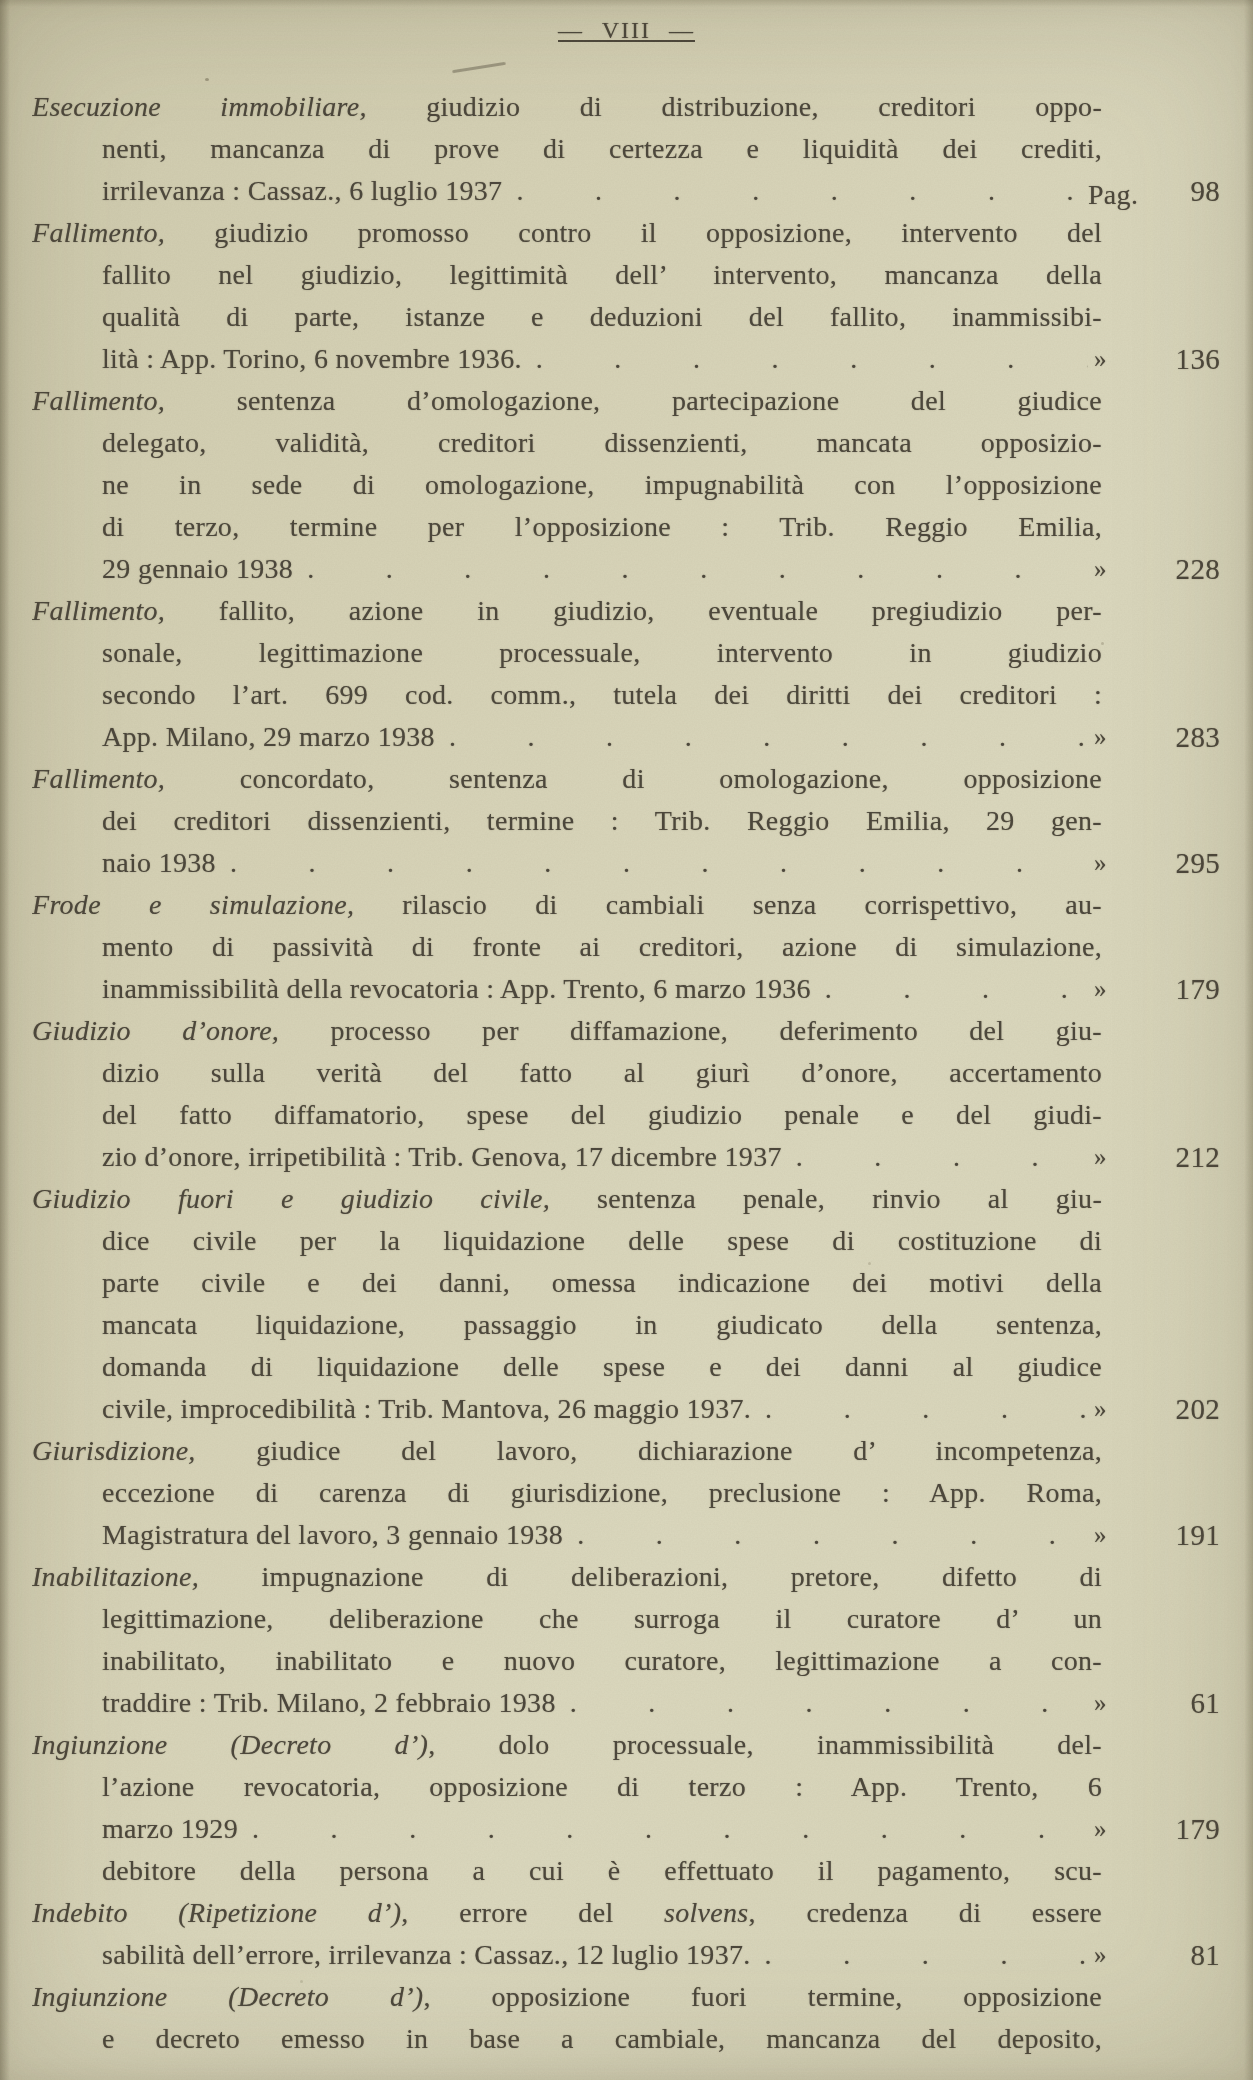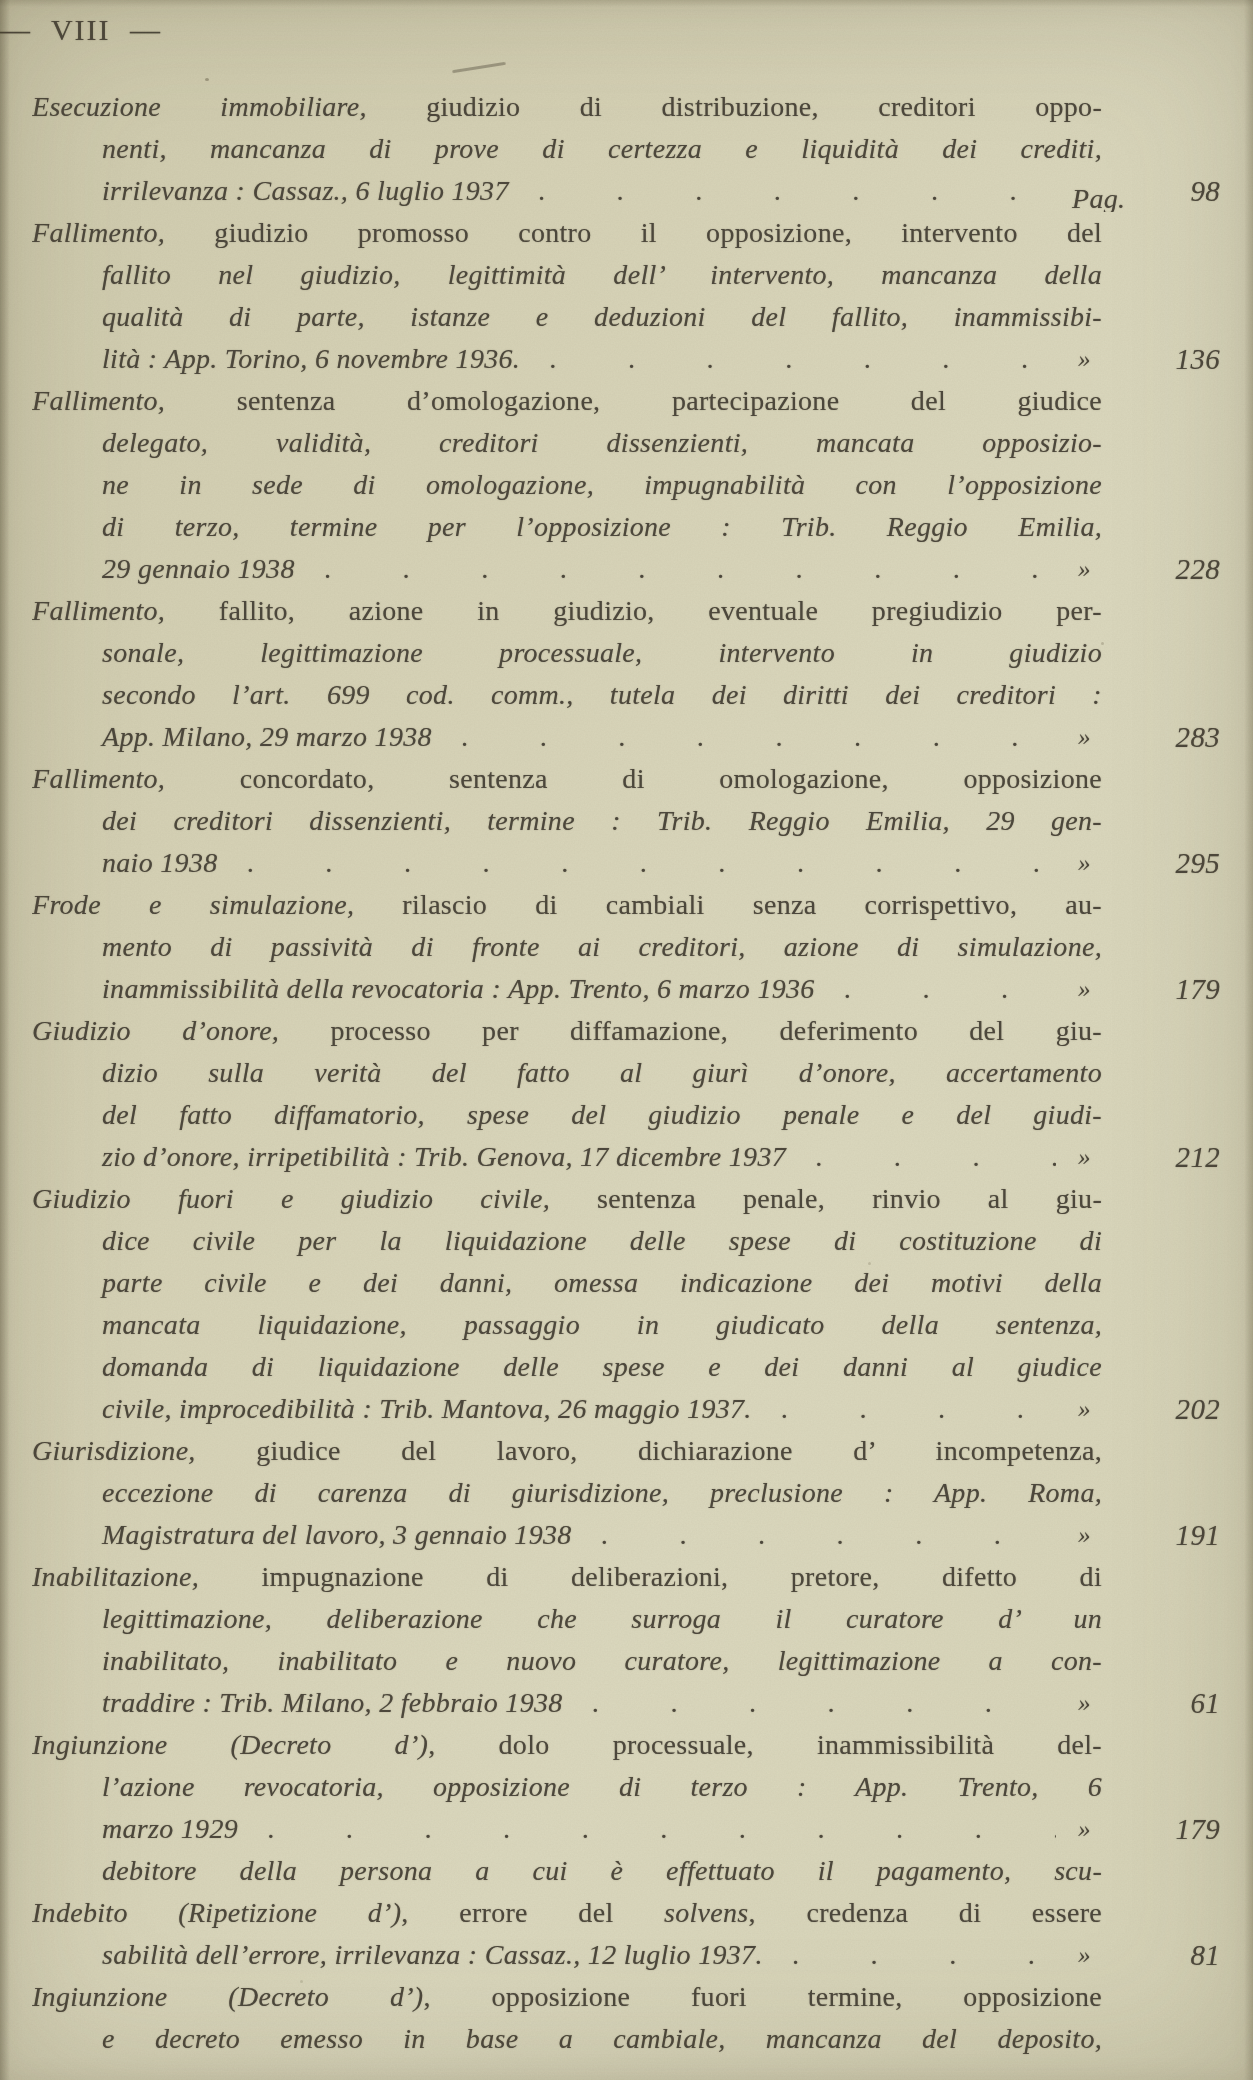--- a/index.html
+++ b/index.html
@@ -32,39 +32,40 @@
   }
   .fleck{ position:absolute; border-radius:50%; background:rgba(80,72,50,.4);
     filter:blur(.5px); z-index:2; }
   .f1{ left:205px; top:78px;  width:4px; height:3px; }
   .f2{ left:1101px; top:642px; width:3px; height:3px; opacity:.6; }
   .f3{ left:868px; top:1262px; width:3px; height:3px; opacity:.5; }
   .f4{ left:300px; top:1980px; width:3px; height:3px; opacity:.45; }
 
   .header{
     position:absolute; top:12px; left:0; right:0; z-index:2;
-    font-size:30px; line-height:36px;
+    text-align:center; font-size:24px; line-height:36px;
     letter-spacing:2px; word-spacing:10px; color:var(--ink,#4a453a);
     text-shadow:0 0 1.2px rgba(70,64,48,.55);
+    text-decoration:underline;
   }
 
   .index{
     position:absolute; top:86px; left:32px; width:1188px; z-index:2;
     font-size:28px; letter-spacing:.3px;
     text-shadow:0 0 1.2px rgba(70,64,48,.5);
   }
   .line{
     height:42px; line-height:42px; overflow:hidden;
     text-align:justify; text-align-last:justify;
   }
   .line.fill{ padding-right:118px; }
-  .line.cont{ padding-left:70px;font-style:italic; }
+  .line.cont{ padding-left:70px; }
   .line.last{
-    display:flex; align-items:flex-start;
-    text-align:left; text-align-last:auto;gap:16px;
+    display:flex; align-items:center;
+    text-align:left; text-align-last:auto;
   }
   .segs{ white-space:nowrap; flex:none; }
   .it{ font-style:italic; }
   .leader{
     flex:1 1 auto; overflow:hidden; white-space:nowrap;
     word-spacing:64px; padding:0 4px 0 14px; color:var(--ink,#4a453a);
   }
   .ref{ flex:none; width:72px; padding-left:6px; font-size:25px; }
   .ref.pag{ font-size:28px; padding-left:0;margin-top:8px; }
   .num{ flex:none; width:60px; text-align:right; font-size:29px; }

